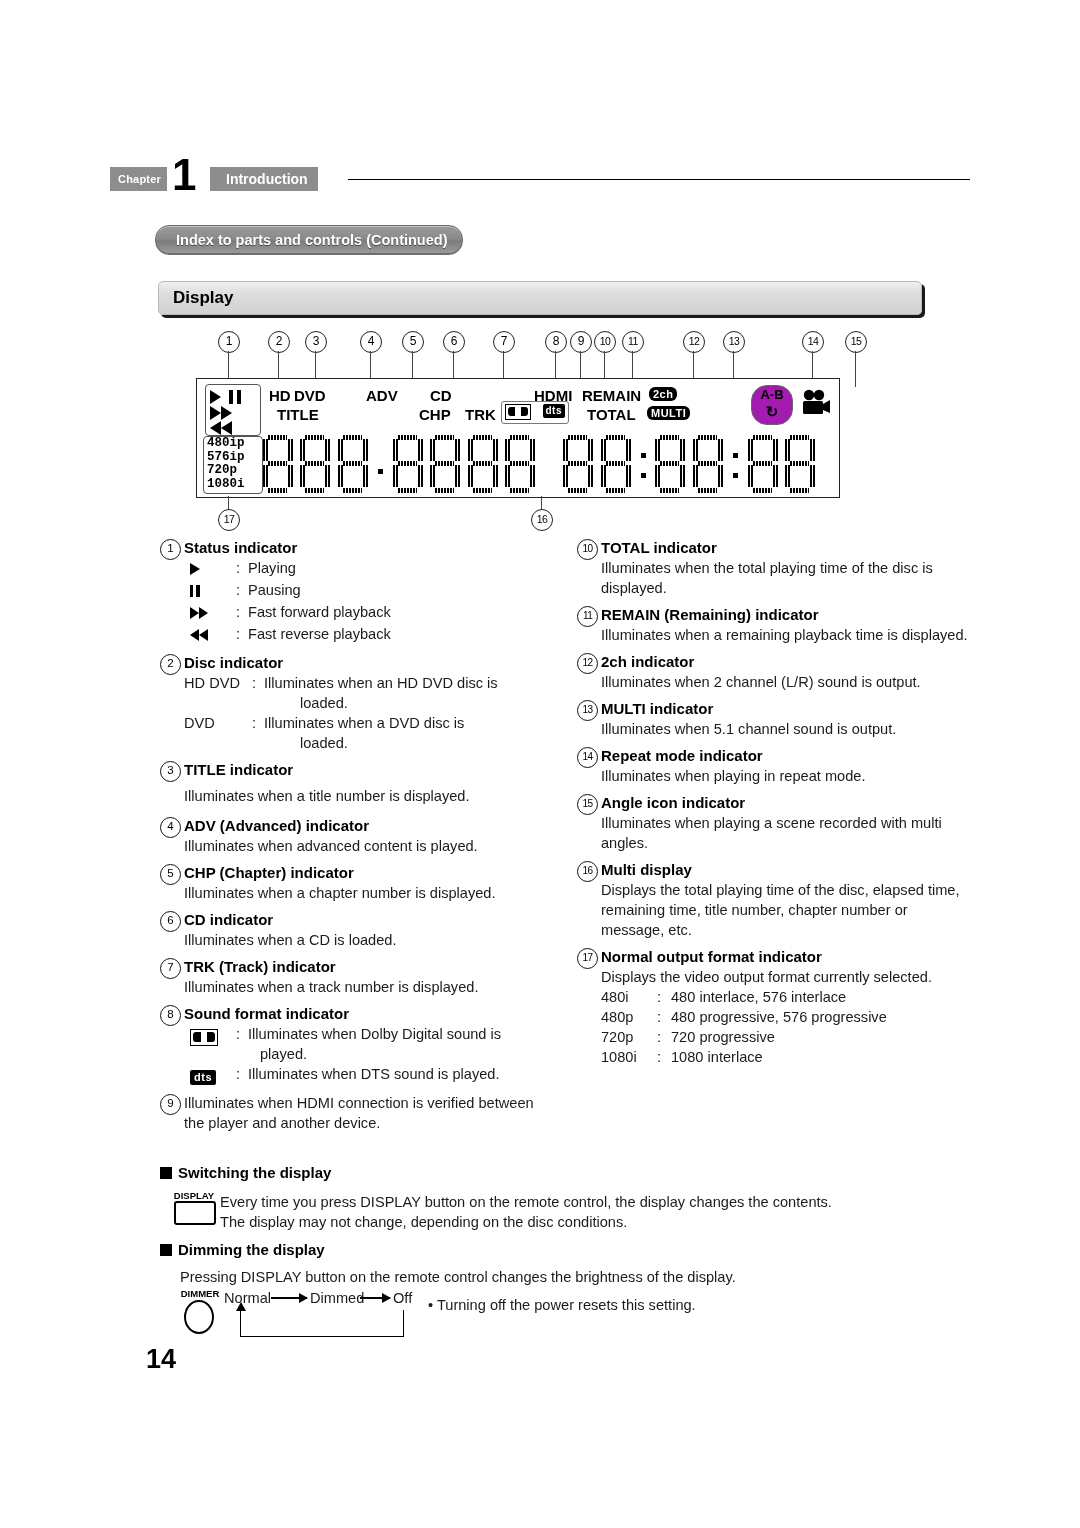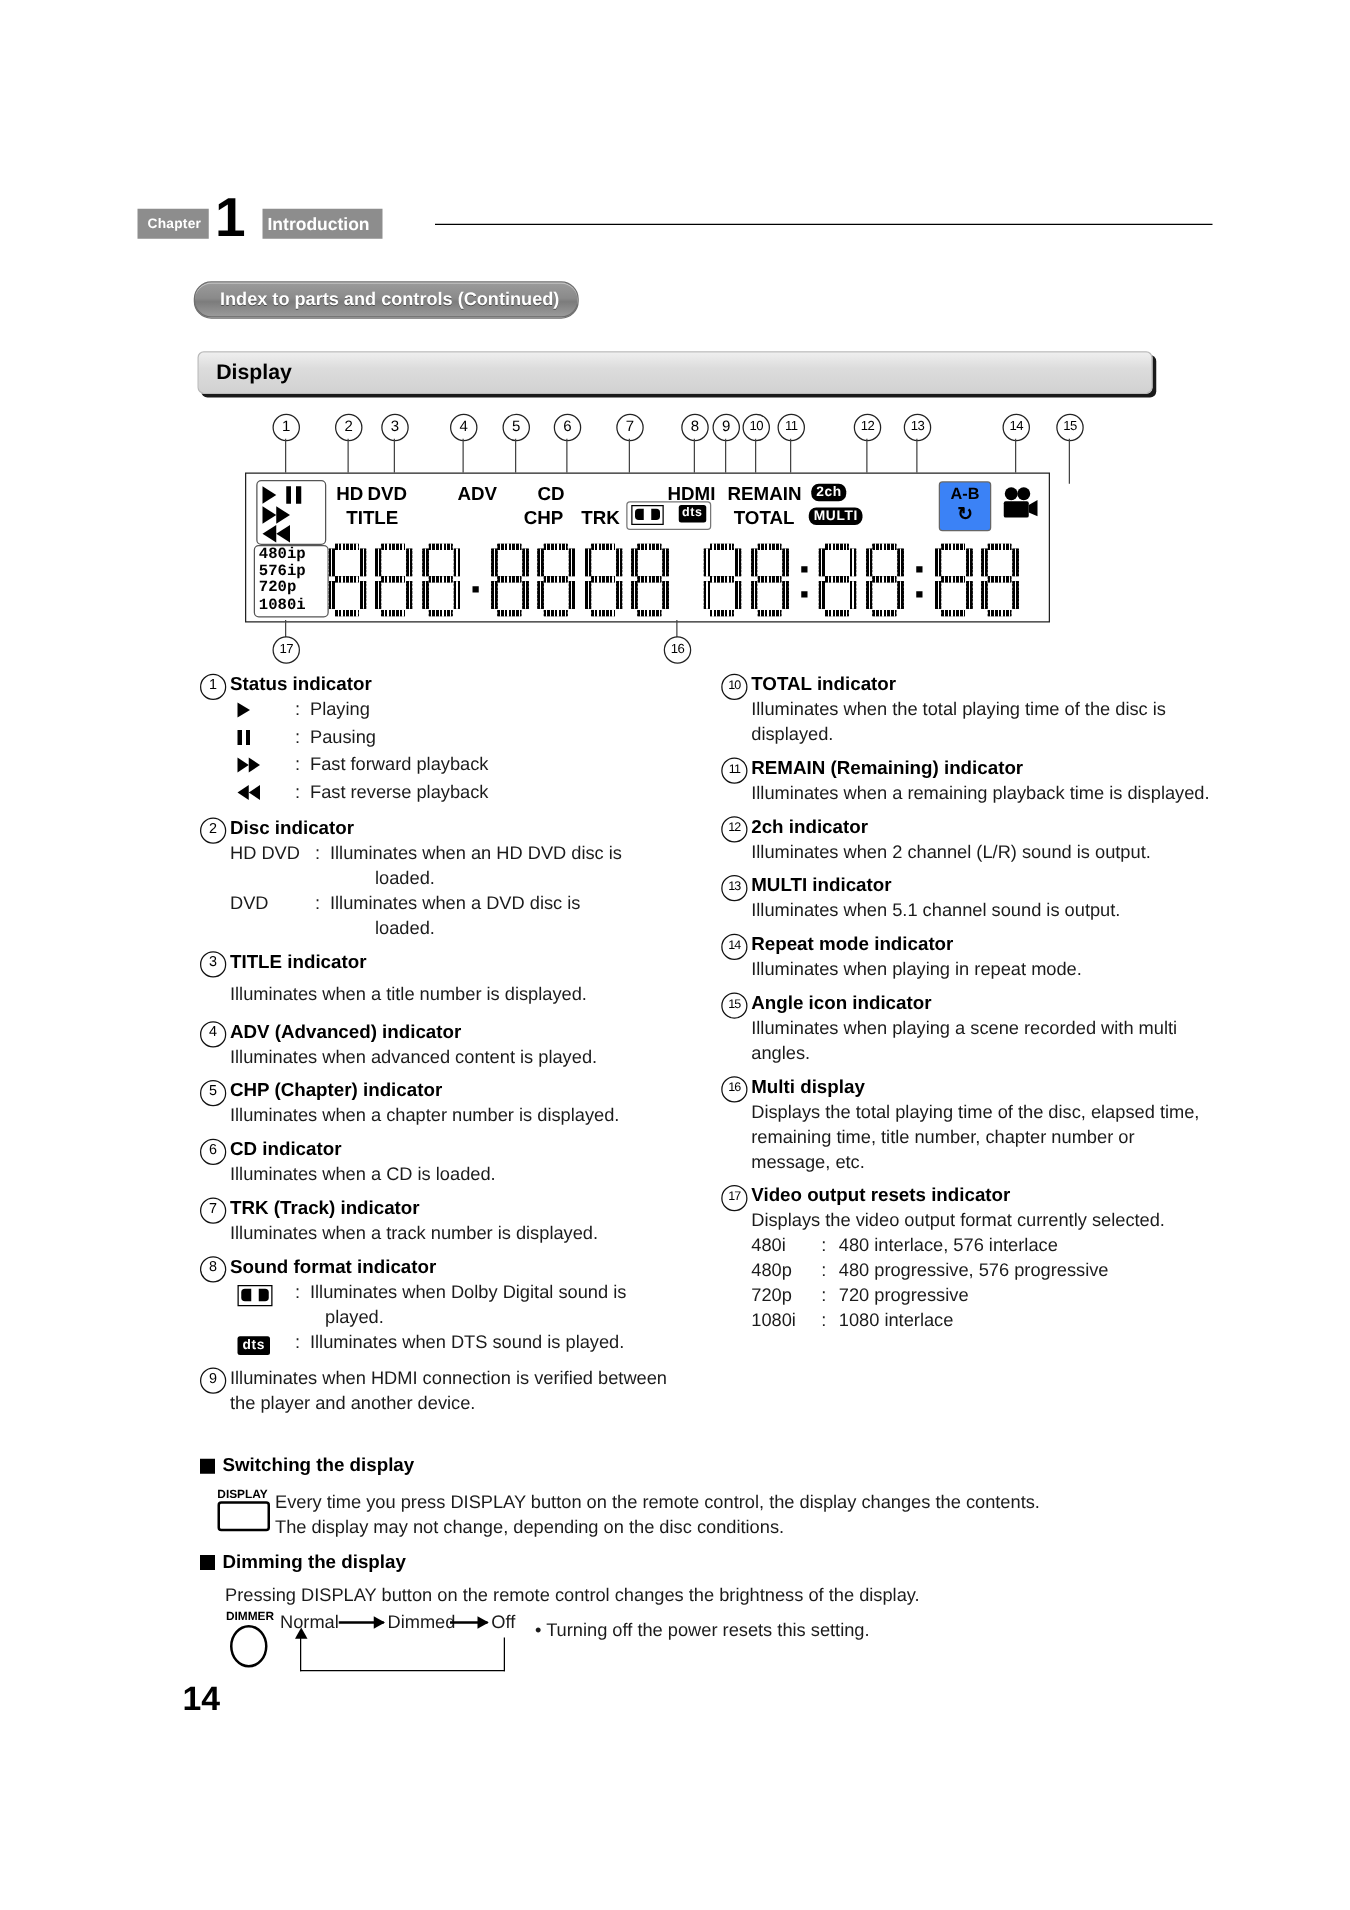--- a/index.html
+++ b/index.html
@@ -15,21 +15,21 @@
   .chap-tab{
     position:absolute;left:0;top:4px;height:24px;background:#8d8d8d;color:#fff;
     font-size:11px;font-weight:bold;line-height:24px;padding:0 6px 0 8px;letter-spacing:.2px;
   }
   .chap-num{
     position:absolute;left:62px;top:-10px;font-size:44px;font-weight:bold;color:#000;
     line-height:44px;font-family:"Liberation Sans",sans-serif;
   }
   .chap-name{
     position:absolute;left:100px;top:4px;height:24px;background:#8d8d8d;color:#fff;
-    font-size:14px;font-weight:bold;line-height:24px;padding:0 10px 0 4px;
+    font-size:14px;font-weight:bold;line-height:24px;padding:0 10px 0 16px;
   }
   .chap-rule{position:absolute;left:238px;top:16px;right:0;height:1px;background:#000;}
 
   
   .section-pill{
     position:absolute;left:155px;top:225px;width:306px;height:28px;border-radius:14px;
     background:linear-gradient(to bottom,#9b9b9b 0%,#8a8a8a 45%,#7c7c7c 55%,#9d9d9d 100%);
     border:1px solid #6f6f6f;
     box-shadow:inset 0 1px 0 #c2c2c2, inset 0 -1px 0 #6b6b6b;
   }
@@ -99,21 +99,21 @@
   .dd-box::before,.dd-box::after{
     content:"";position:absolute;top:2px;width:7px;height:9px;background:#000;
   }
   .dd-box::before{left:2px;border-radius:3px 0 0 3px;}
   .dd-box::after{right:2px;border-radius:0 3px 3px 0;}
   .dts-box{
     display:inline-block;background:#000;color:#fff;font-weight:bold;font-size:10px;
     line-height:14px;padding:0 3px;border-radius:2px;letter-spacing:.5px;
   }
   .ab-box{
-    position:absolute;border:1.4px solid #666;border-radius:3px;background:#3b82f6;
+    position:absolute;border:1.4px solid #666;border-radius:16px;background:#a21caf;
     width:40px;height:38px;text-align:center;
   }
   .ab-box .ab{font-size:13px;font-weight:bold;line-height:17px;}
   .ab-box .loop{font-size:15px;font-weight:bold;line-height:17px;}
 
   
   .digits{position:absolute;left:66px;top:56px;height:58px;}
   .dg{position:relative;display:inline-block;width:30px;height:58px;margin-right:3px;vertical-align:top;}
   .dg i{position:absolute;background:#000;display:block;}
   .dg .a{left:5px;top:0;width:19px;height:5px;}
@@ -503,21 +503,21 @@
     </div>
 
     <div class="item">
       <div class="num two">16</div>
       <div class="title">Multi display</div>
       <div class="body">Displays the total playing time of the disc, elapsed time, remaining time, title number, chapter number or message, etc.</div>
     </div>
 
     <div class="item">
       <div class="num two">17</div>
-      <div class="title">Video output resets indicator</div>
+      <div class="title">Normal output format indicator</div>
       <div class="body">Displays the video output format currently selected.</div>
       <div class="fmtrow">
         <span class="k">480i</span>
         <span class="c">:</span>
         <span class="v">480 interlace, 576 interlace</span>
       </div>
       <div class="fmtrow">
         <span class="k">480p</span>
         <span class="c">:</span>
         <span class="v">480 progressive, 576 progressive</span>

